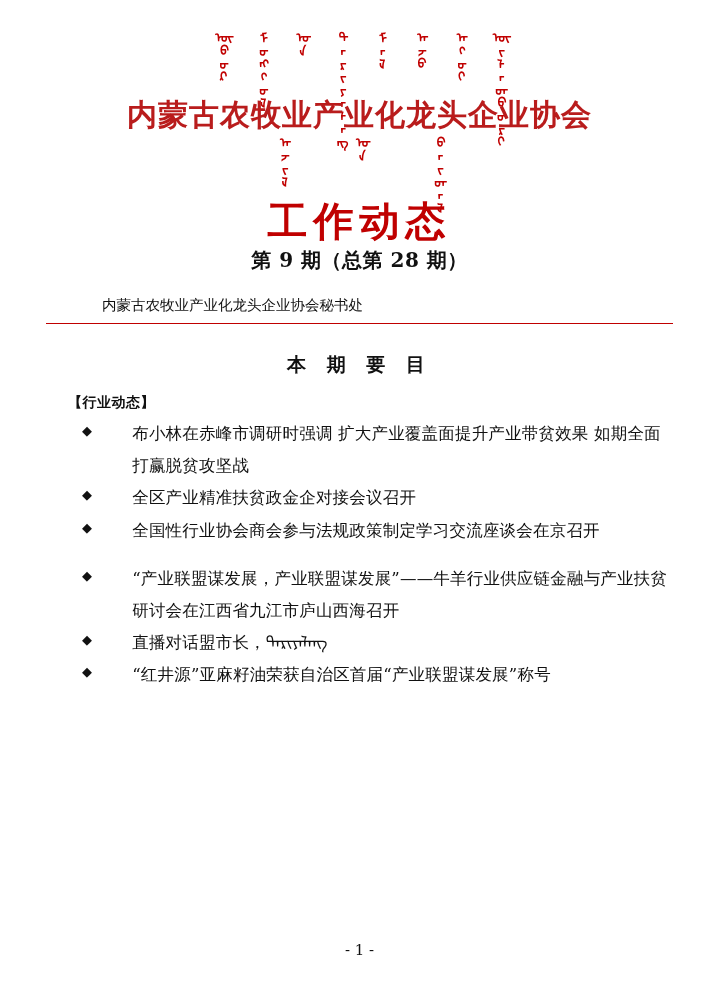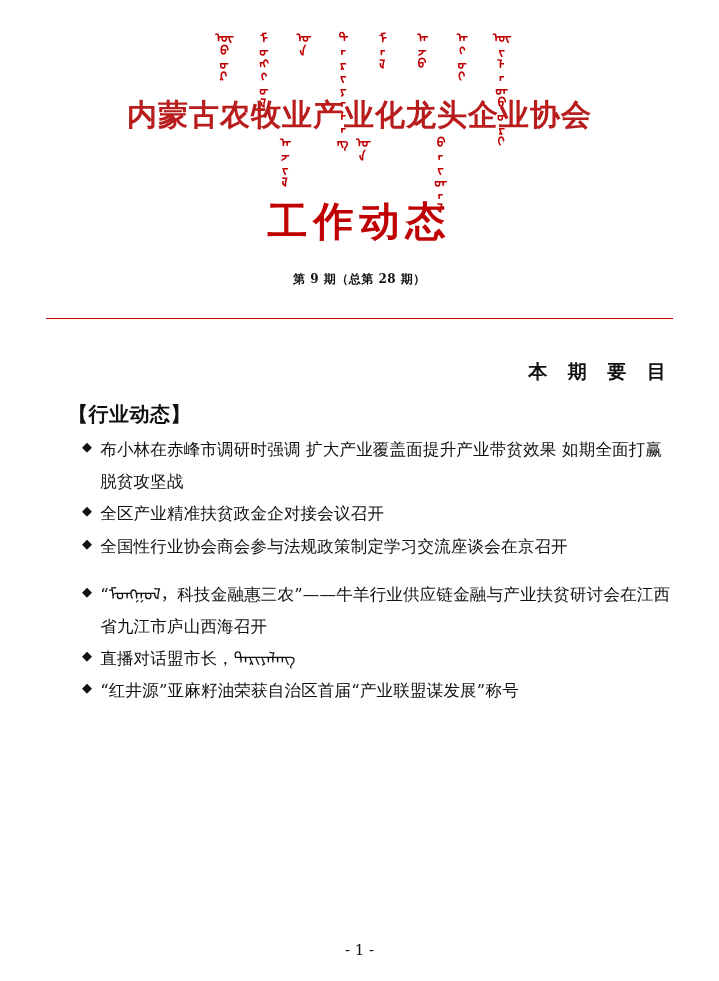--- a/index.html
+++ b/index.html
@@ -73,22 +73,22 @@
     letter-spacing: 6px;
     line-height: 1.1;
     margin-top: 6px;
   }
 
   
   .issue-line {
     text-align: center;
     font-family: "DejaVu Serif", serif;
     font-weight: bold;
-    font-size: 12px;
-    margin-top: 28px;
+    font-size: 20px;
+    margin-top: 4px;
     letter-spacing: 0.5px;
   }
 
   
   .meta-row {
     display: flex;
     justify-content: space-between;
     align-items: baseline;
     font-family: "DejaVu Serif", serif;
     font-size: 14.5px;
@@ -100,37 +100,37 @@
   }
 
   .rule {
     border: none;
     border-top: 1.6px solid #c00000;
     margin: 8px 0 0 0;
   }
 
   
   .contents-title {
-    text-align: right;
+    text-align: center;
     font-family: "DejaVu Serif", serif;
     font-weight: bold;
     font-size: 19px;
     letter-spacing: 7px;
-    margin-top: 40px;
+    margin-top: 28px;
   }
 
   
   .section {
     margin-top: 16px;
     padding-left: 22px;
   }
   .section-title {
     font-family: Liberation Mono, monospace;
     font-weight: bold;
-    font-size: 20px;
+    font-size: 14px;
     letter-spacing: 0.5px;
     margin-bottom: 6px;
   }
   .item {
     display: flex;
     align-items: flex-start;
     font-family: "DejaVu Serif", serif;
     font-size: 16.5px;
     line-height: 1.95;
     letter-spacing: 0.2px;
@@ -138,20 +138,21 @@
   }
   .bullet {
     flex: 0 0 auto;
     font-size: 13px;
     line-height: 1.95;
     padding-right: 8px;
   }
   .item-text {
     flex: 1 1 auto;
     text-indent: 0;
+    margin-left: 32px;
   }
 
   
   .footer {
     position: absolute;
     left: 0;
     right: 0;
     bottom: 22px;
     text-align: center;
     font-family: "DejaVu Serif", serif;
@@ -180,20 +181,21 @@
     <span class="mongol-glyph">ᠠᠵᠢᠯ</span>
     <span class="mongol-glyph">ᠤᠨ</span>
     <span class="mongol-glyph">ᠪᠠᠢᠳᠠᠯ</span>
   </div>
 
   <div class="sub-title">工作动态</div>
 
   <div class="issue-line">第 9 期（总第 28 期）</div>
 
   <div class="meta-row">
+    <span>内蒙古农牧业产业化龙头企业协会秘书处</span>
   </div>
 
   <hr class="rule">
 
   <div class="contents-title">本 期 要 目</div>
 
   <div class="section">
     <div class="section-title">【行业动态】</div>
 
     <div class="item">
@@ -207,21 +209,21 @@
     <div class="item">
       <span class="bullet">◆</span>
       <span class="item-text">全国性行业协会商会参与法规政策制定学习交流座谈会在京召开</span>
     </div>
   </div>
 
   <div class="section">
 
     <div class="item">
       <span class="bullet">◆</span>
-      <span class="item-text">“ᠮᠣᠩᠭᠣᠯ，科技金融惠三农”——牛羊行业供应链金融与产业扶贫研讨会在江西省九江市庐山西海召开</span>
+      <span class="item-text">“产业联盟谋发展，产业联盟谋发展”——牛羊行业供应链金融与产业扶贫研讨会在江西省九江市庐山西海召开</span>
     </div>
     <div class="item">
       <span class="bullet">◆</span>
       <span class="item-text">直播对话盟市长，ᠲᠠᠷᠢᠶᠠᠯᠠᠩ</span>
     </div>
     <div class="item">
       <span class="bullet">◆</span>
       <span class="item-text">“红井源”亚麻籽油荣获自治区首届“产业联盟谋发展”称号</span>
     </div>
   </div>

